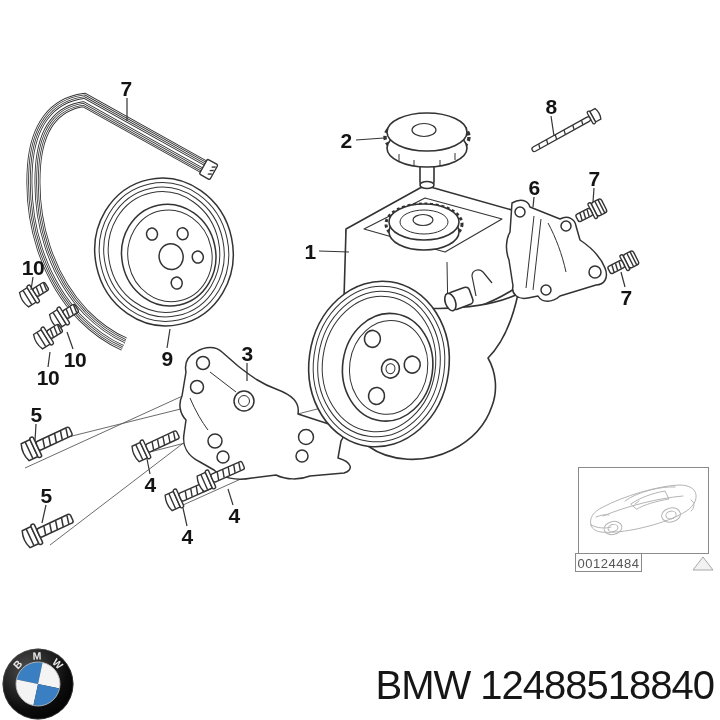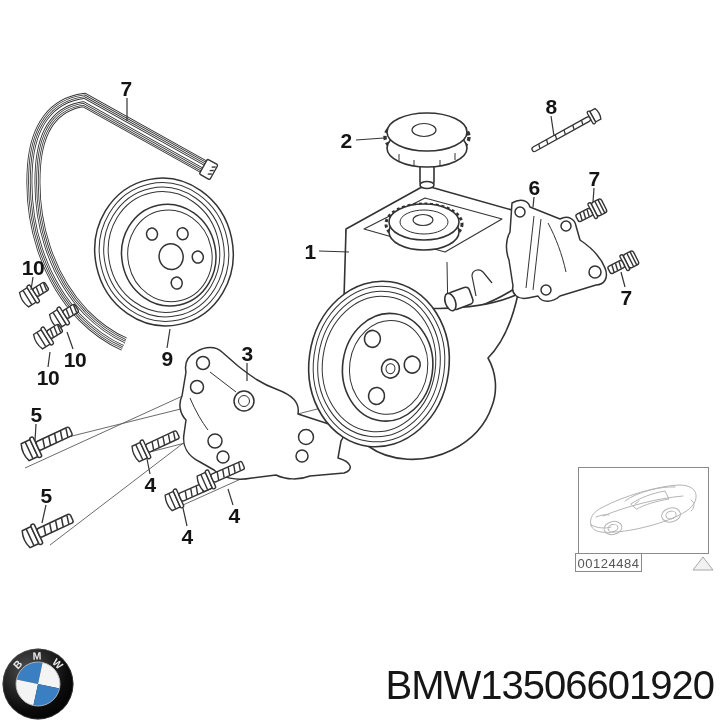--- a/index.html
+++ b/index.html
@@ -14,21 +14,21 @@
   .thumb-box{position:absolute;left:578px;top:467px;width:129px;height:85px;
              border:1px solid #8a8a8a;background:#fff;}
   .code-box{position:absolute;left:575px;top:553px;width:65px;height:17px;
             border:1px solid #8a8a8a;background:#fdfdfd;display:flex;
             align-items:flex-end;justify-content:center;}
   .code-text{font-size:13px;color:#555;letter-spacing:0.5px;}
   .print-tri{position:absolute;left:692px;top:556px;}
   .footer-text{position:absolute;left:300px;right:6px;top:663px;height:44px;
                text-align:right;font-size:40px;letter-spacing:-1px;color:#161616;
                white-space:nowrap;}
-  .footer-text .brand{}
+  .footer-text .brand{margin-right:10px;}
   .roundel{position:absolute;left:2px;top:648px;}
 </style>
 </head>
 <body>
 
 <div class="stage">
 
 <svg class="diagram-svg" width="720" height="648" viewBox="0 0 720 648">
   <defs>
     <path id="beltPath" d="M 206,168 L 84,100 C 54,104 37,127 34,166 C 30,222 47,277 83,315 C 95,327 110,338 124,344"></path>
@@ -339,16 +339,16 @@
     <g transform="rotate(-2)">
           <text y="-24.5">M</text>
         </g>
     <g transform="rotate(44)">
           <text y="-24.5">W</text>
         </g>
   </g>
 </svg>
 
 <div class="footer-text">
-  <span class="brand">BMW</span><span>13506601920</span>
+  <span class="brand">BMW</span><span>12488518840</span>
 </div>
 
 </div>
 
 </body></html>

